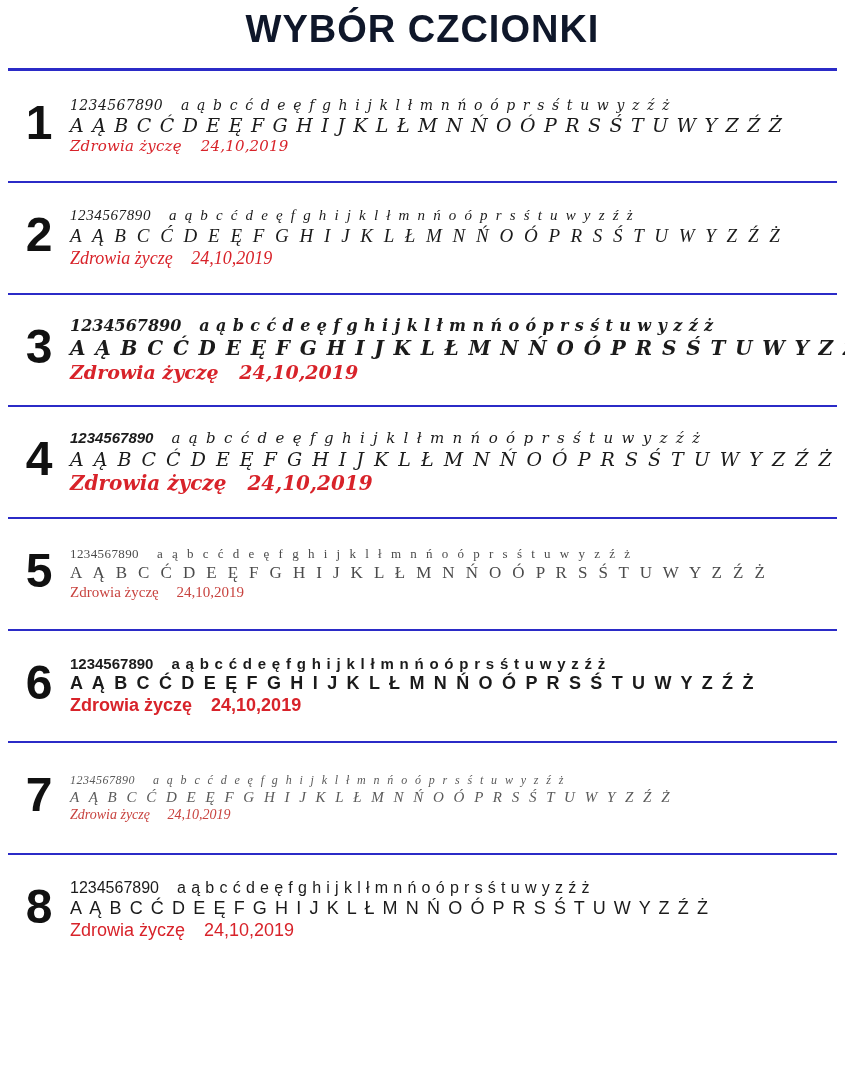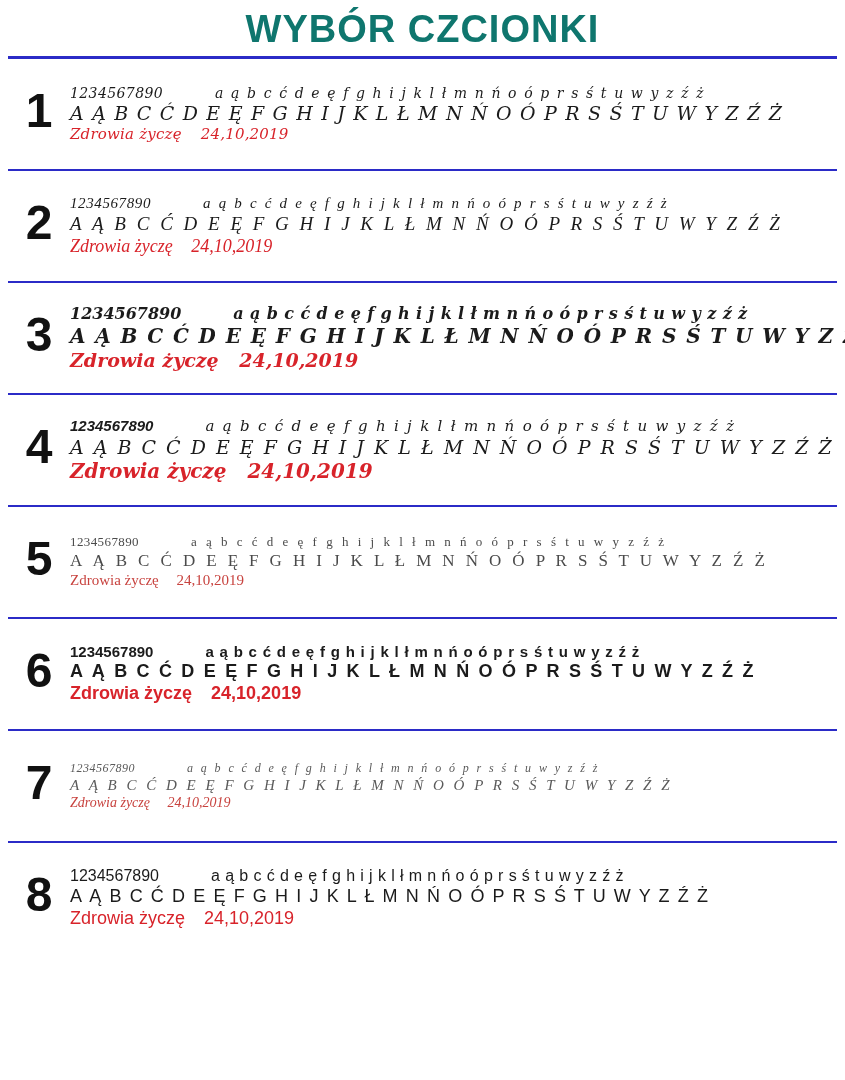--- a/index.html
+++ b/index.html
@@ -19,23 +19,23 @@
     height: 1080px;
     position: relative;
     background: #ffffff;
   }
   .title {
     text-align: center;
     font-family: "Liberation Sans", sans-serif;
     font-weight: bold;
     font-size: 38px;
     letter-spacing: 1px;
-    color: #0f766e;
+    color: #0f172a;
     padding-top: 8px;
-    padding-bottom: 4px;
+    padding-bottom: 16px;
     line-height: 1.15;
   }
   .rule {
     height: 3px;
     background: #2b2bc7;
     margin: 0 8px;
   }
   .rule.thin {
     height: 2px;
   }
@@ -59,21 +59,21 @@
     flex: 1 1 auto;
     min-width: 0;
     display: flex;
     flex-direction: column;
     justify-content: center;
     gap: 1px;
   }
   .line-top {
     display: flex;
     align-items: baseline;
-    gap: 52px;
+    gap: 18px;
     white-space: nowrap;
     color: #1b1b1b;
   }
   .digits { flex: 0 0 auto; }
   .lower { flex: 0 0 auto; }
   .upper {
     white-space: nowrap;
     color: #1b1b1b;
   }
   .wish {

